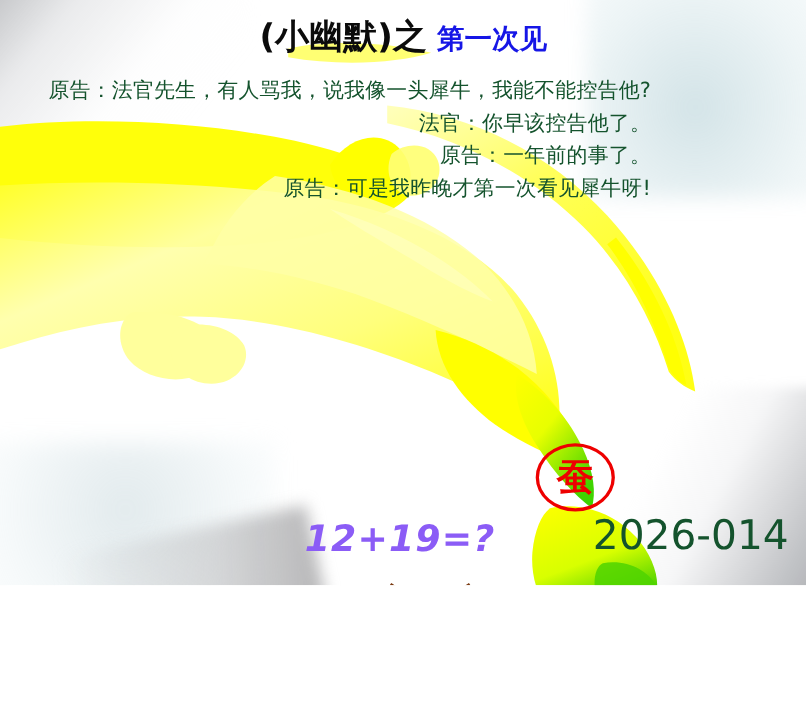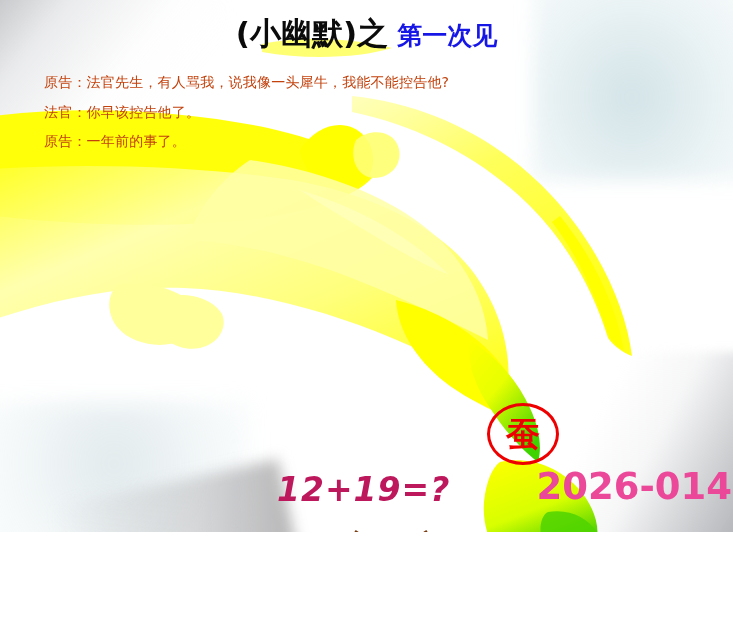--- a/index.html
+++ b/index.html
@@ -107,25 +107,26 @@
   }
 
   
   .dialogue {
     position: absolute;
     left: 44px;
     top: 68px;
     z-index: 6;
   }
   .dlg-line {
-    font-size: 14px;
+    font-size: 19px;
     line-height: 29.5px;
-    color: #c2410c;
+    color: #14532d;
     white-space: nowrap;
     letter-spacing: 0.2px;
+    text-align: right;
   }
 
   
   .seal {
     position: absolute;
     left: 487px;
     top: 403px;
     width: 66px;
     height: 56px;
     border: 3px solid #ee0000;
@@ -144,34 +145,34 @@
   }
 
   
   .math {
     position: absolute;
     left: 277px;
     top: 470px;
     font-size: 33px;
     font-weight: bold;
     font-style: italic;
-    color: #be185d;
+    color: #8b5cf6;
     letter-spacing: 1px;
     z-index: 7;
     white-space: nowrap;
   }
 
   
   .issue {
     position: absolute;
-    right: 1px;
+    right: 16px;
     bottom: 24px;
     font-size: 37px;
-    font-weight: bold;
-    color: #ec4899;
+    font-weight: normal;
+    color: #14532d;
     letter-spacing: 0px;
     z-index: 7;
     white-space: nowrap;
   }
   .m-ball  { left: 172px; top: 552px; width: 54px; height: 52px; }
   .m-ox    { left: 263px; top: 530px; width: 74px; height: 82px; }
   .m-dragon{ left: 351px; top: 527px; width: 80px; height: 86px; }
   .m-ball, .m-ox, .m-dragon { position: absolute; }
 </style>
 </head>
@@ -263,20 +264,21 @@
   </svg>
 
   <div class="heading">
     <span class="h-black">(小幽默)之</span><span class="h-blue">第一次见</span>
   </div>
 
   <div class="dialogue">
     <div class="dlg-line">原告：法官先生，有人骂我，说我像一头犀牛，我能不能控告他?</div>
     <div class="dlg-line">法官：你早该控告他了。</div>
     <div class="dlg-line">原告：一年前的事了。</div>
+    <div class="dlg-line">原告：可是我昨晚才第一次看见犀牛呀!</div>
   </div>
 
   <div class="seal">
     <span class="seal-char">蚕</span>
   </div>
 
   <div class="math">12+19=?</div>
 
   <div class="issue">2026-014</div>
 

